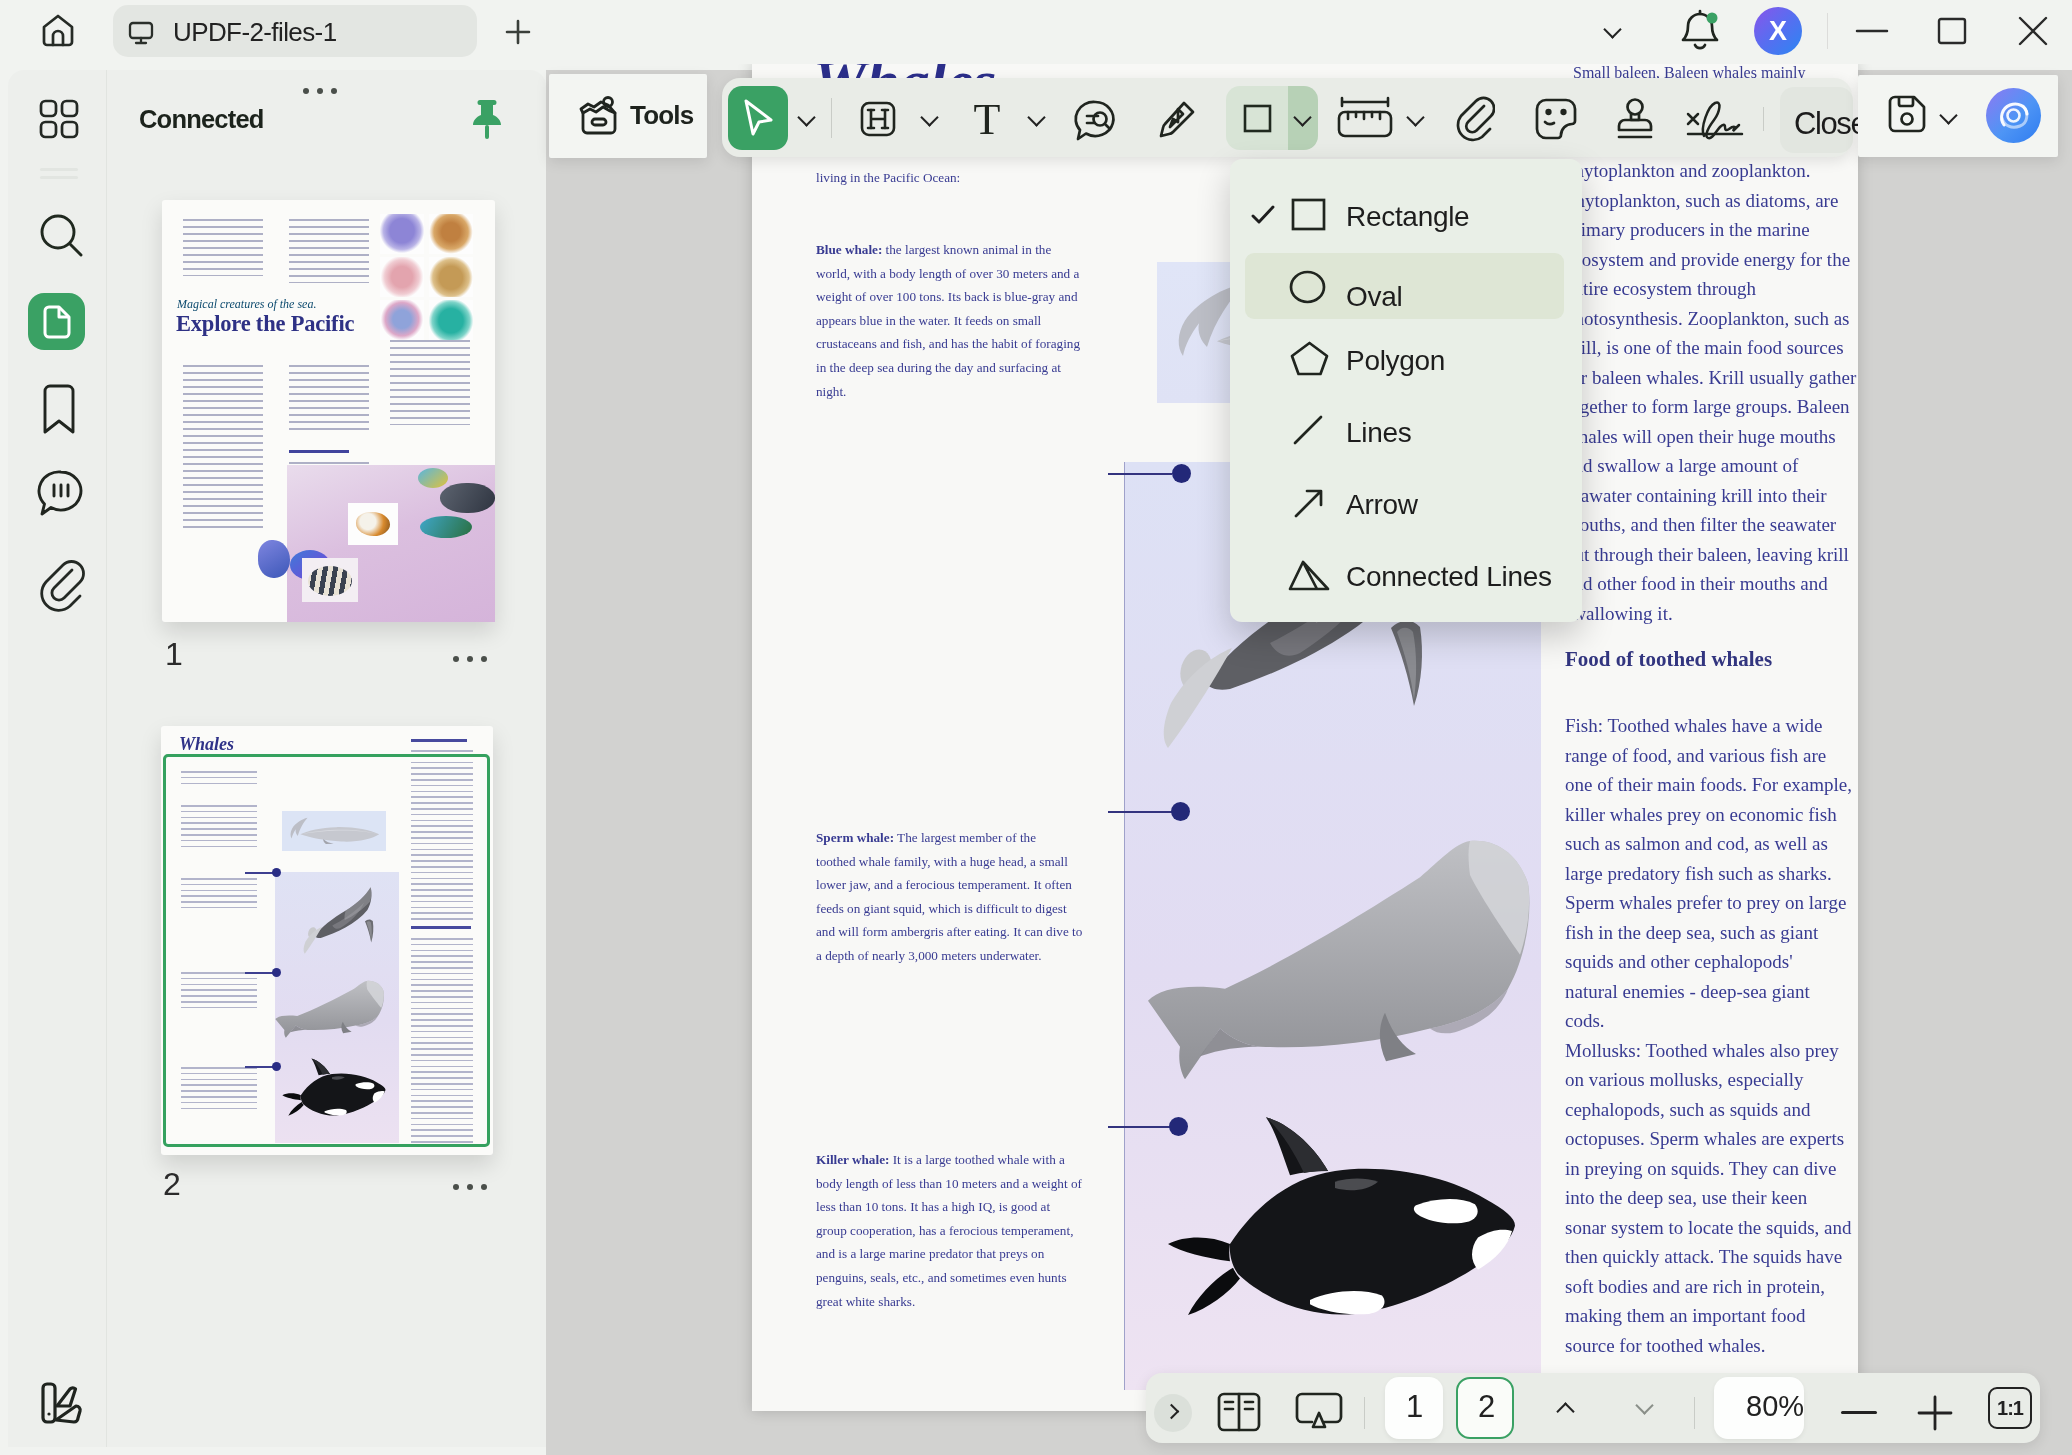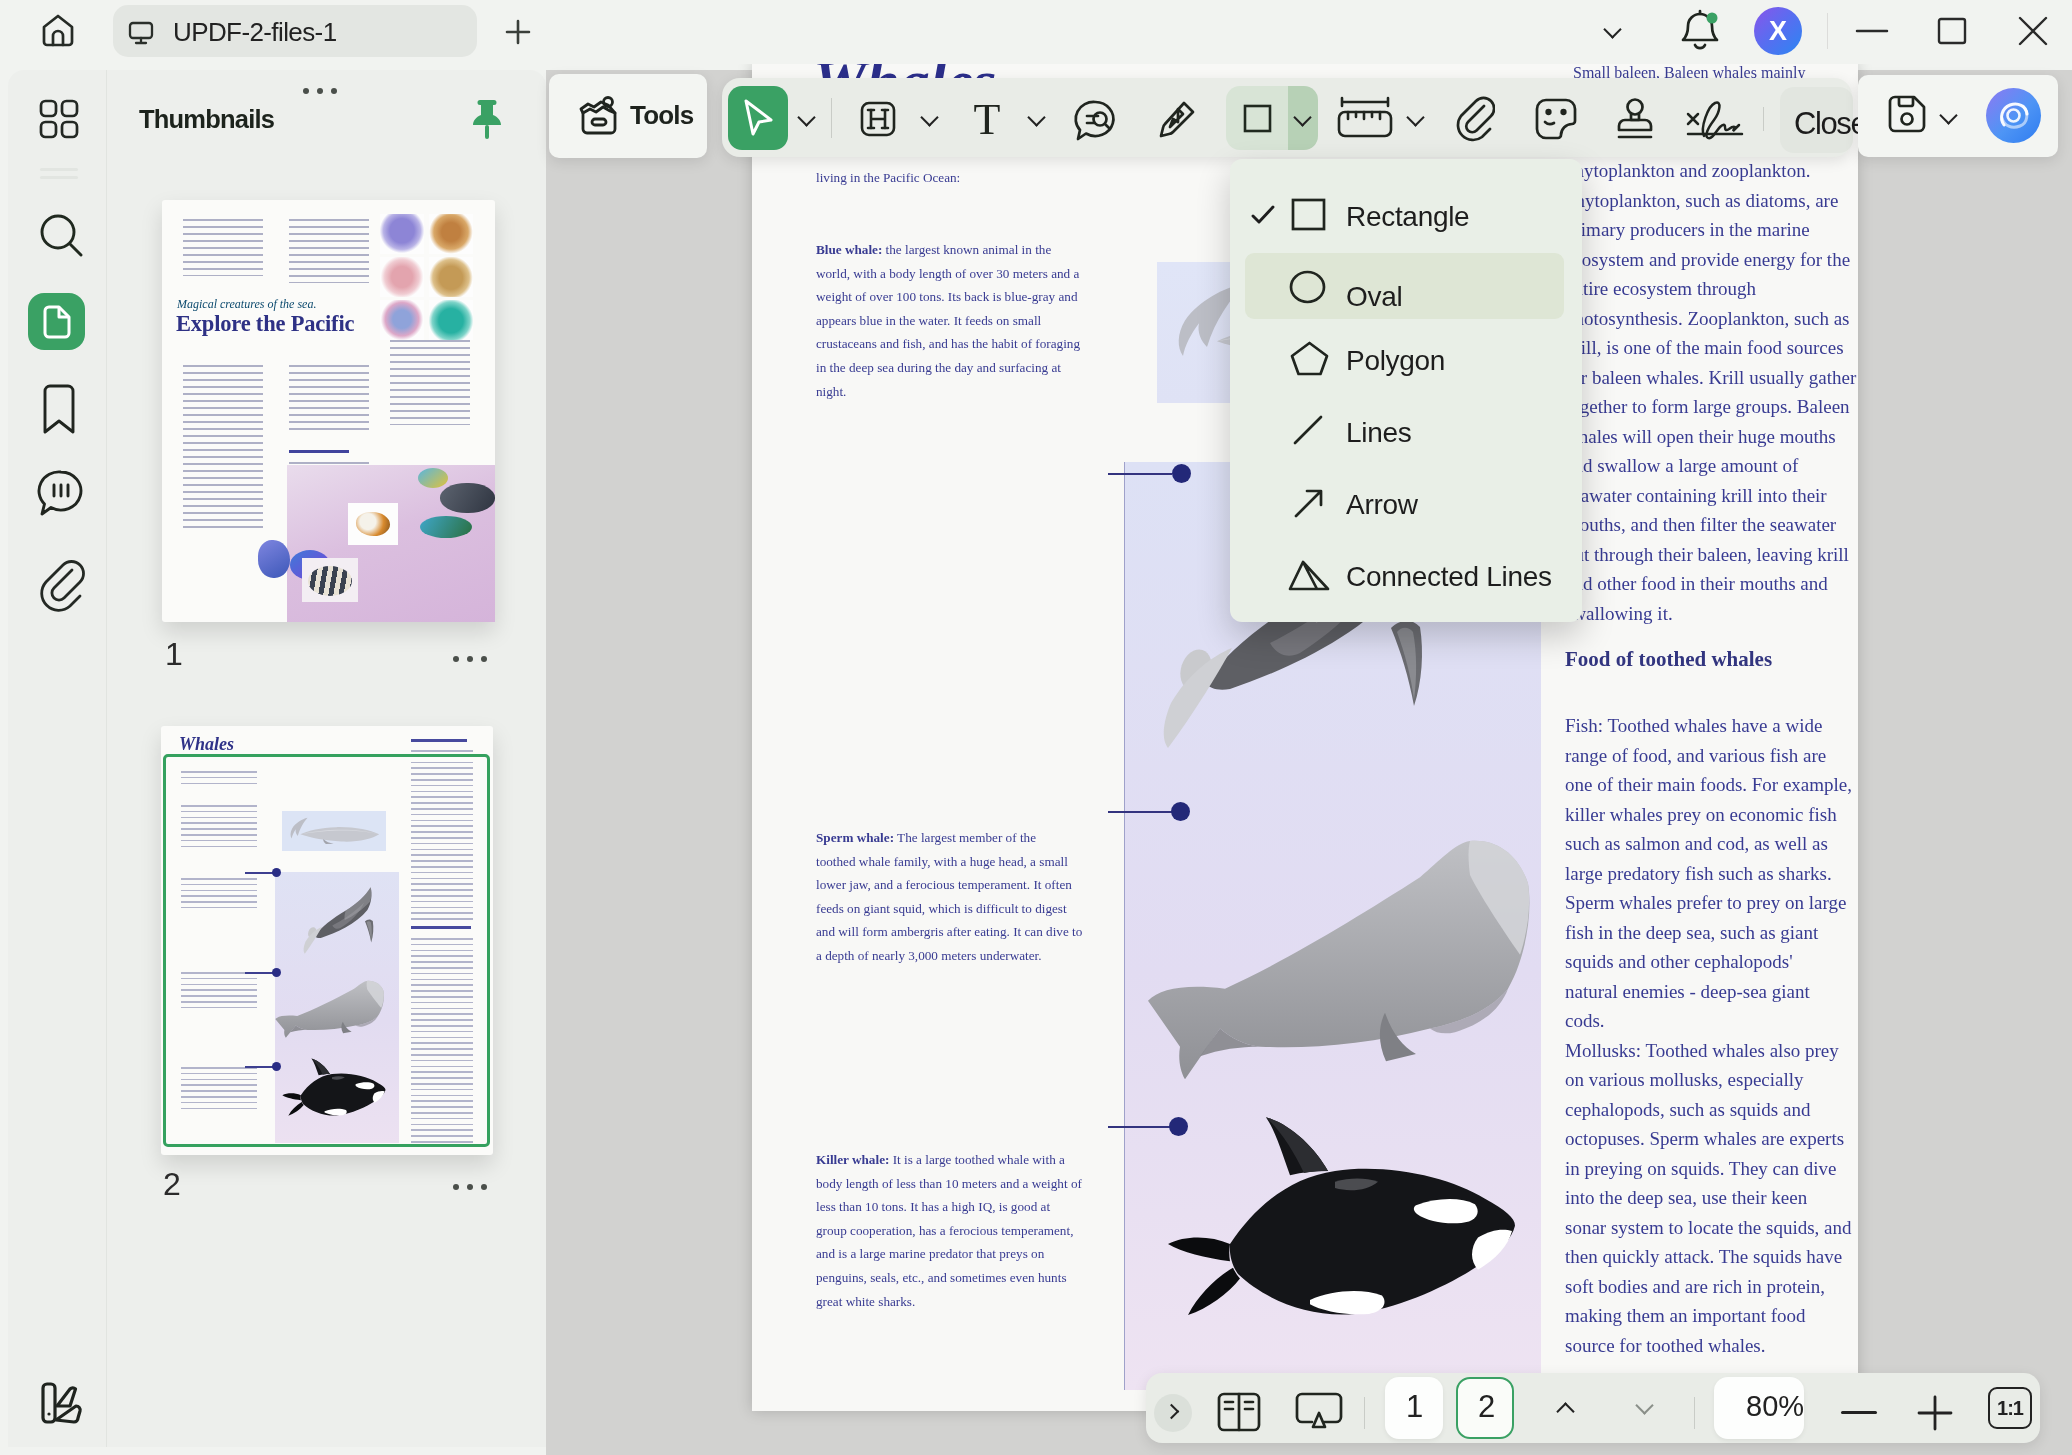--- a/index.html
+++ b/index.html
@@ -14,21 +14,21 @@
 #leftpanel { left:8px; top:70px; width:538px; height:1377px; background:#edefec; border-radius:16px 16px 0 0; z-index:10; }
 #strip-div { left:98px; top:0px; width:1px; height:1377px; background:#e1e4e0; }
 
 #docarea { left:546px; top:70px; width:1526px; height:1385px; background:#d2d2d0; }
 #page { left:206px; top:-8px; width:1106px; height:1349px; background:#f8f8f6; box-shadow:0 0 14px rgba(0,0,0,0.18); }
 
 .doc { font-family:"Liberation Serif",serif; color:#383b92; }
 .leftcol { width:290px; font-size:13.2px; line-height:23.6px; white-space:nowrap; }
 .rightcol { width:310px; font-size:19px; line-height:29.5px; white-space:nowrap; }
 
-.island { background:#f3f5f2; border-radius:10px; box-shadow:0 4px 14px rgba(0,0,0,0.10); }
+.island { background:#f3f5f2; border-radius:2px; box-shadow:0 4px 14px rgba(0,0,0,0.10); }
 #toolbar { left:722px; top:78px; width:1130px; height:79px; background:#e9ece7; border-radius:18px; box-shadow:0 4px 14px rgba(0,0,0,0.10); z-index:50; }
 #toolsbtn { left:549px; top:74px; width:158px; height:84px; z-index:50; }
 #savebar { left:1858px; top:75px; width:200px; height:82px; z-index:50; }
 #bottombar { left:1146px; top:1373px; width:894px; height:70px; background:#e9ece7; border-radius:16px; box-shadow:0 4px 14px rgba(0,0,0,0.10); z-index:50; }
 #dropdown { left:1230px; top:159px; width:352px; height:463px; background:#e9efe7; border-radius:12px; box-shadow:0 14px 34px rgba(0,0,0,0.20); z-index:60; }
 .ddrow { position:absolute; left:116px; font-size:28px; color:#1d1d1d; letter-spacing:-0.3px; }
 .vdiv { width:1px; background:#c9ccc7; }
 .chev { width:13px; height:13px; border-right:2.8px solid #222; border-bottom:2.8px solid #222; transform:rotate(45deg); }
 .dot3 span { display:inline-block; width:6px; height:6px; border-radius:50%; background:#4a4f4a; margin-right:8px; }
 
@@ -115,21 +115,21 @@
       <path d="M36 14 L18 32 a7 7 0 0 0 10 10 L44 26 a12 12 0 0 0 -17 -17 L10 26 a17 17 0 0 0 24 24 L44 40"></path>
     </svg>
 
     <svg class="abs" style="left:32px;top:1310px" width="44" height="46" viewBox="0 0 44 46" fill="none" stroke="#1f241f" stroke-width="3.2" stroke-linejoin="round">
       <rect x="3" y="4" width="12" height="38" rx="4"></rect>
       <path d="M15 24 L28 7 a4 4 0 0 1 5.5 0 L28 24 Z" transform="translate(2,2)"></path>
       <path d="M16 40 L36 26 a4 4 0 0 1 4 5 L38 38 a4 4 0 0 1 -4 4 Z"></path>
       <circle cx="9" cy="34" r="1.6" fill="#1f241f" stroke="none"></circle>
     </svg>
 
-    <div class="abs" style="left:131px;top:35px;font-size:25.5px;font-weight:bold;color:#1c231c;letter-spacing:-0.8px;">Thumbnails</div>
+    <div class="abs" style="left:131px;top:35px;font-size:25.5px;font-weight:bold;color:#1c231c;letter-spacing:-0.8px;">Connected</div>
     <svg class="abs" style="left:460px;top:27px" width="38" height="46" viewBox="0 0 38 46" fill="#3aa164">
       <path d="M12 3 H26 a2.5 2.5 0 0 1 0 5 L25 8 V18 C30 20 33 24 33 28 H5 C5 24 8 20 13 18 V8 L12 8 a2.5 2.5 0 0 1 0 -5 Z"></path>
       <rect x="17" y="28" width="4" height="14" rx="2"></rect>
     </svg>
 
     <div class="abs" style="left:154px;top:130px;width:333px;height:422px;background:#fbfbf9;border-radius:3px;box-shadow:0 10px 22px rgba(0,0,0,0.13)">
       <div class="abs stripes" style="left:21px;top:19px;width:80px;height:57px"></div>
       <div class="abs stripes" style="left:127px;top:19px;width:80px;height:64px"></div>
 
       <div class="abs" style="left:218px;top:14px;width:44px;height:40px;background:radial-gradient(circle at 50% 42%,#8d85d6 0 38%,#b9b3e6 58%,#fdfdfd 70%)"></div>

